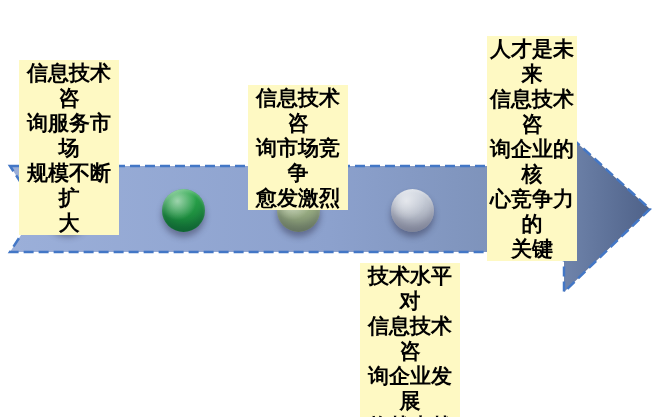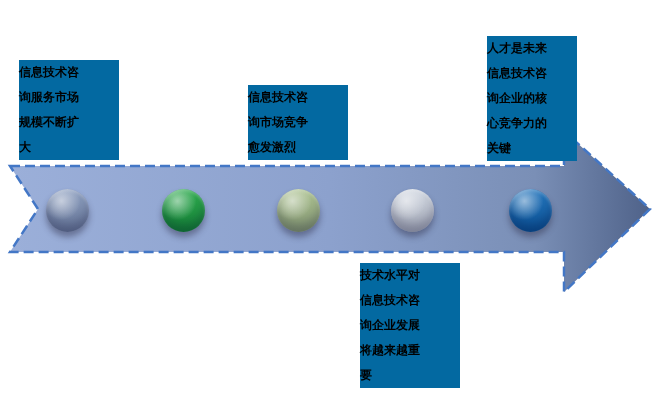--- a/index.html
+++ b/index.html
@@ -13,26 +13,27 @@
     background:#ffffff;
     overflow:hidden;
   }
   .arrow-svg {
     position:absolute; left:0; top:0;
     width:672px; height:417px;
   }
   .milestone-label {
     position:absolute;
     width:100px;
-    font-size:12px;
+    text-align:center;
+    font-size:21px;
     font-weight:bold;
     line-height:25px;
     color:#000000;
     white-space:pre-line;
-    background:#0369a1;
+    background:#fef9c3;
     z-index:3;
   }
   .lb1 { left:19px;  top:60px;  }
   .lb2 { left:135px; top:264px; }
   .lb3 { left:248px; top:85px;  }
   .lb4 { left:360px; top:263px; }
   .lb5 { left:487px; top:36px; width:90px; }
   .milestone-dot {
     position:absolute;
     top:189px;

